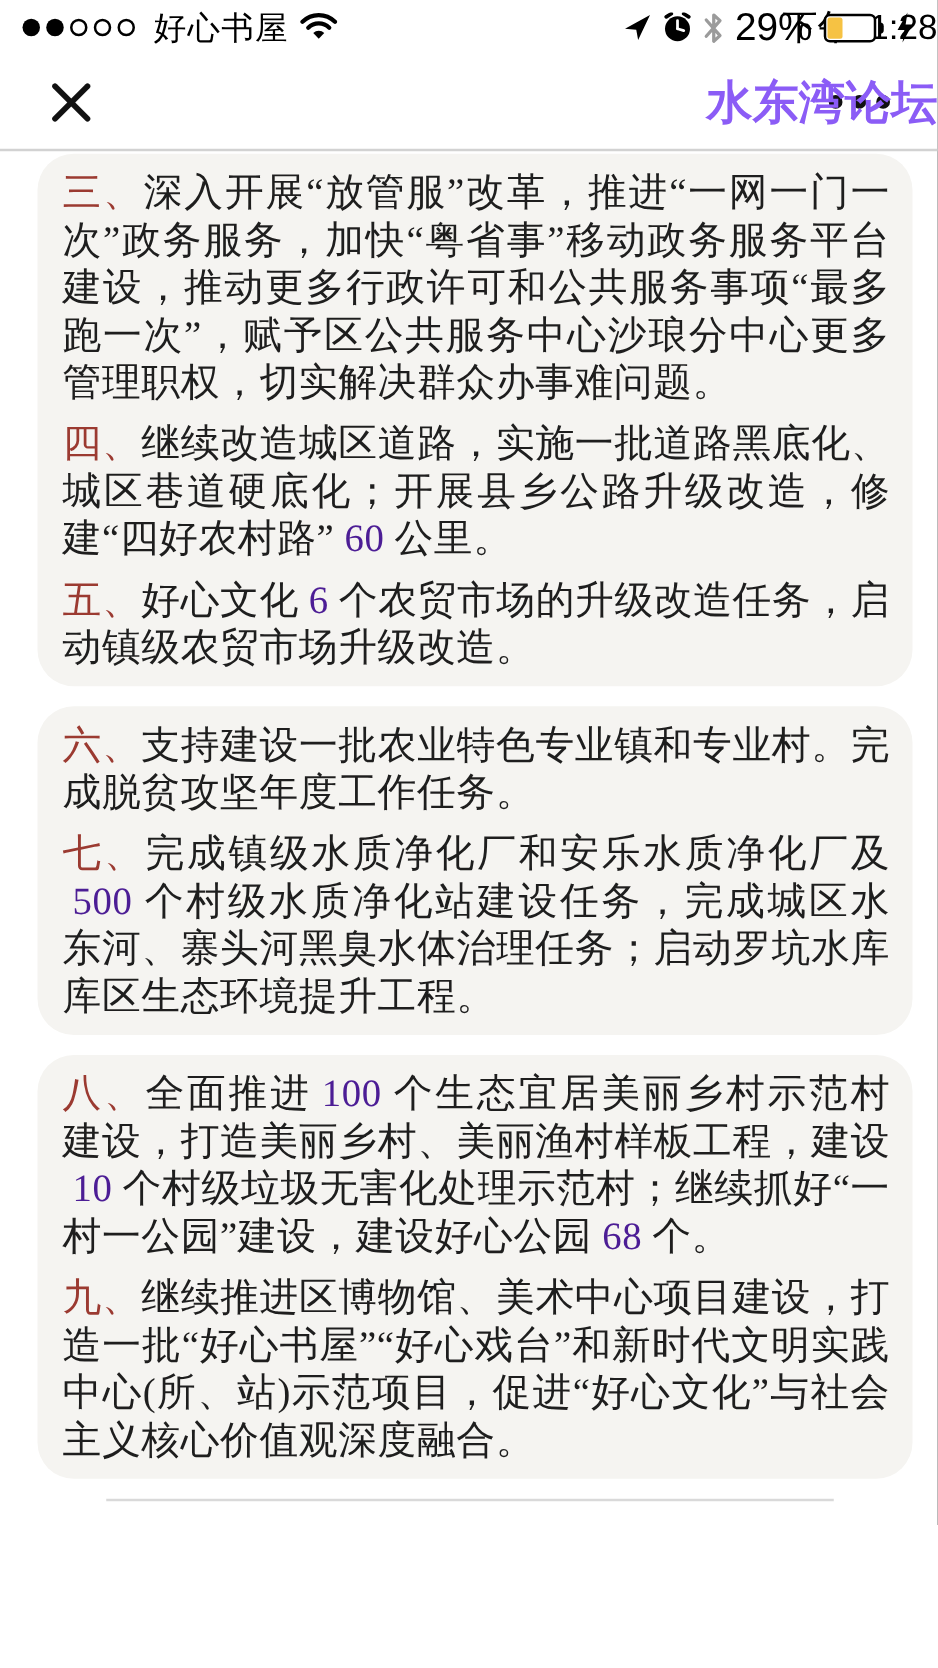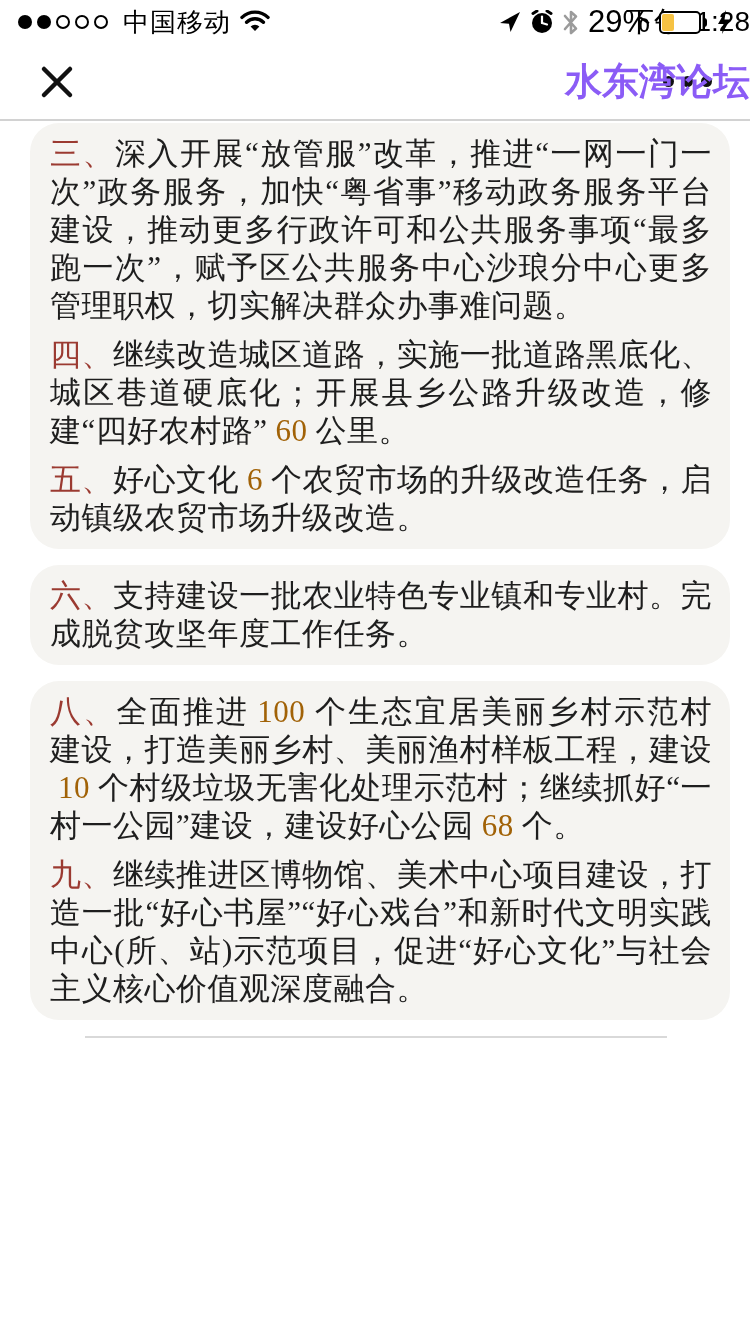--- a/index.html
+++ b/index.html
@@ -55,40 +55,40 @@
     padding:12px 18px 12px 20px;
     font-family:"Liberation Serif","DejaVu Serif",serif;
     border-radius:29px;
   }
   .article-block p {
     font-size:31px; line-height:38px; color:#1e1e1e;
     text-align:justify; letter-spacing:0.5px; margin:0 0 11px 0;
   }
   .article-block p:last-child { margin-bottom:0; }
   .seg-label { color:#9b3a31; }
-  .seg-num   { color:#a16207; margin:4px 8px; }
+  .seg-num   { color:#4c1d95; margin:4px 8px; }
   .next-image-edge {
     margin:16px 0 0 85px; width:582px; height:2px; background:#d9d9d9;
   }
 </style>
 </head>
 <body>
 
 <div class="phone">
 
   <div class="status-bar">
     <div class="sb-left">
       <span class="signal-dots" id="signal-dots">
           <span class="sig-dot on"></span>
           <span class="sig-dot on"></span>
           <span class="sig-dot off"></span>
           <span class="sig-dot off"></span>
           <span class="sig-dot off"></span>
         </span>
-      <span class="carrier">中国移动</span>
+      <span class="carrier">好心书屋</span>
       <span class="icon">
         <svg width="30" height="24" viewBox="0 0 30 24">
           <path d="M15 21 L10.6 16.4 A6.4 6.4 0 0 1 19.4 16.4 Z" fill="#000"></path>
           <path d="M6.6 12.2 A12 12 0 0 1 23.4 12.2" fill="none" stroke="#000" stroke-width="3.4" stroke-linecap="round"></path>
           <path d="M2 7.4 A18.6 18.6 0 0 1 28 7.4" fill="none" stroke="#000" stroke-width="3.4" stroke-linecap="round"></path>
         </svg>
       </span>
     </div>
     <div class="sb-center">下午11:28</div>
     <div class="sb-right">
@@ -142,20 +142,21 @@
   </div>
 
   <div class="content" id="article-content">
       <div class="article-block">
         <p><span class="seg-label">三、</span><span class="seg-text">深入开展“放管服”改革，推进“一网一门一次”政务服务，加快“粤省事”移动政务服务平台建设，推动更多行政许可和公共服务事项“最多跑一次”，赋予区公共服务中心沙琅分中心更多管理职权，切实解决群众办事难问题。</span></p>
         <p><span class="seg-label">四、</span><span class="seg-text">继续改造城区道路，实施一批道路黑底化、城区巷道硬底化；开展县乡公路升级改造，修建“四好农村路”</span><span class="seg-num">60</span><span class="seg-text">公里。</span></p>
         <p><span class="seg-label">五、</span><span class="seg-text">好心文化</span><span class="seg-num">6</span><span class="seg-text">个农贸市场的升级改造任务，启动镇级农贸市场升级改造。</span></p>
       </div>
       <div class="article-block">
         <p><span class="seg-label">六、</span><span class="seg-text">支持建设一批农业特色专业镇和专业村。完成脱贫攻坚年度工作任务。</span></p>
+        <p><span class="seg-label">七、</span><span class="seg-text">完成镇级水质净化厂和安乐水质净化厂及</span><span class="seg-num">500</span><span class="seg-text">个村级水质净化站建设任务，完成城区水东河、寨头河黑臭水体治理任务；启动罗坑水库库区生态环境提升工程。</span></p>
       </div>
       <div class="article-block">
         <p><span class="seg-label">八、</span><span class="seg-text">全面推进</span><span class="seg-num">100</span><span class="seg-text">个生态宜居美丽乡村示范村建设，打造美丽乡村、美丽渔村样板工程，建设</span><span class="seg-num">10</span><span class="seg-text">个村级垃圾无害化处理示范村；继续抓好“一村一公园”建设，建设好心公园</span><span class="seg-num">68</span><span class="seg-text">个。</span></p>
         <p><span class="seg-label">九、</span><span class="seg-text">继续推进区博物馆、美术中心项目建设，打造一批“好心书屋”“好心戏台”和新时代文明实践中心(所、站)示范项目，促进“好心文化”与社会主义核心价值观深度融合。</span></p>
       </div>
       <div class="next-image-edge"></div>
     </div>
 
 </div>
 

